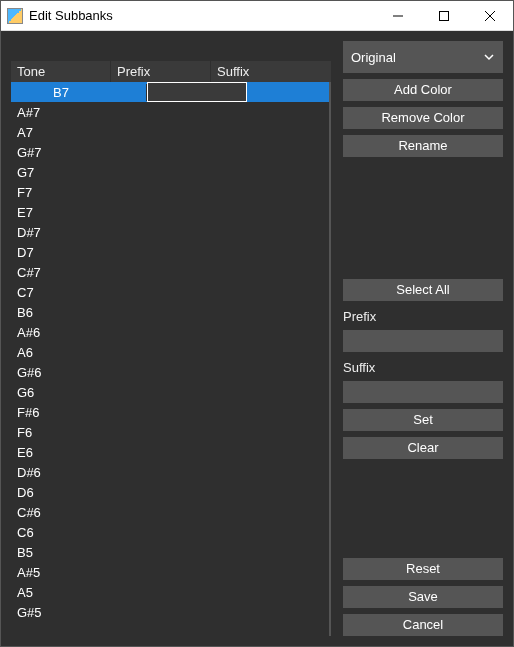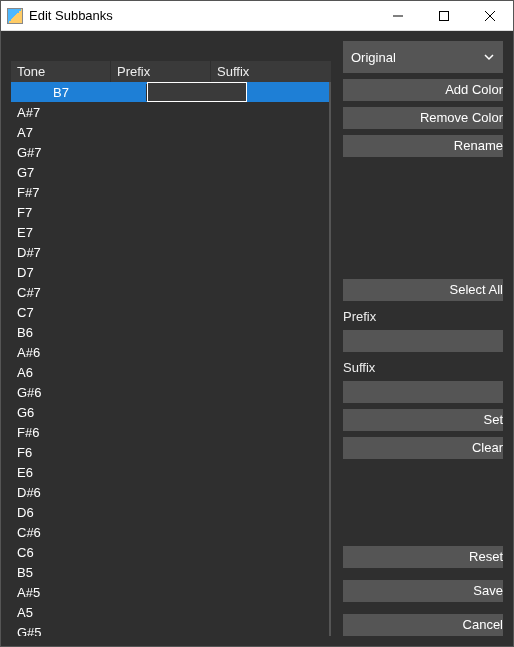--- a/index.html
+++ b/index.html
@@ -135,21 +135,21 @@
   .select-row .chev {
     position: absolute;
     right: 8px;
     top: 50%;
     transform: translateY(-50%);
   }
   .btn {
     height: 22px;
     background: #555;
     color: #fff;
-    text-align: right;
+    text-align: center;
     line-height: 22px;
     font-size: 13px;
     border: none;
   }
   .spacer-1 {
     height: 110px;
   }
   .label {
     color: #eee;
     font-size: 13px;
@@ -159,21 +159,21 @@
     height: 22px;
     background: #555;
     border: none;
     padding: 0 6px;
     color: #fff;
   }
   .right-bottom {
     margin-top: auto;
     display: flex;
     flex-direction: column;
-    gap: 12px;
+    gap: 6px;
   }
   svg { display: block; }
 </style>
 </head>
 <body>
 
 <div class="window">
 
   <div class="titlebar">
     <div class="app-icon"></div>
@@ -219,25 +219,20 @@
             <div class="cell col-prefix"></div>
             <div class="cell col-suffix"></div>
           </div>
           <div class="row">
             <div class="cell col-tone">G#7</div>
             <div class="cell col-prefix"></div>
             <div class="cell col-suffix"></div>
           </div>
           <div class="row">
             <div class="cell col-tone">G7</div>
-            <div class="cell col-prefix"></div>
-            <div class="cell col-suffix"></div>
-          </div>
-          <div class="row">
-            <div class="cell col-tone">F#7</div>
             <div class="cell col-prefix"></div>
             <div class="cell col-suffix"></div>
           </div>
           <div class="row">
             <div class="cell col-tone">F7</div>
             <div class="cell col-prefix"></div>
             <div class="cell col-suffix"></div>
           </div>
           <div class="row">
             <div class="cell col-tone">E7</div>

